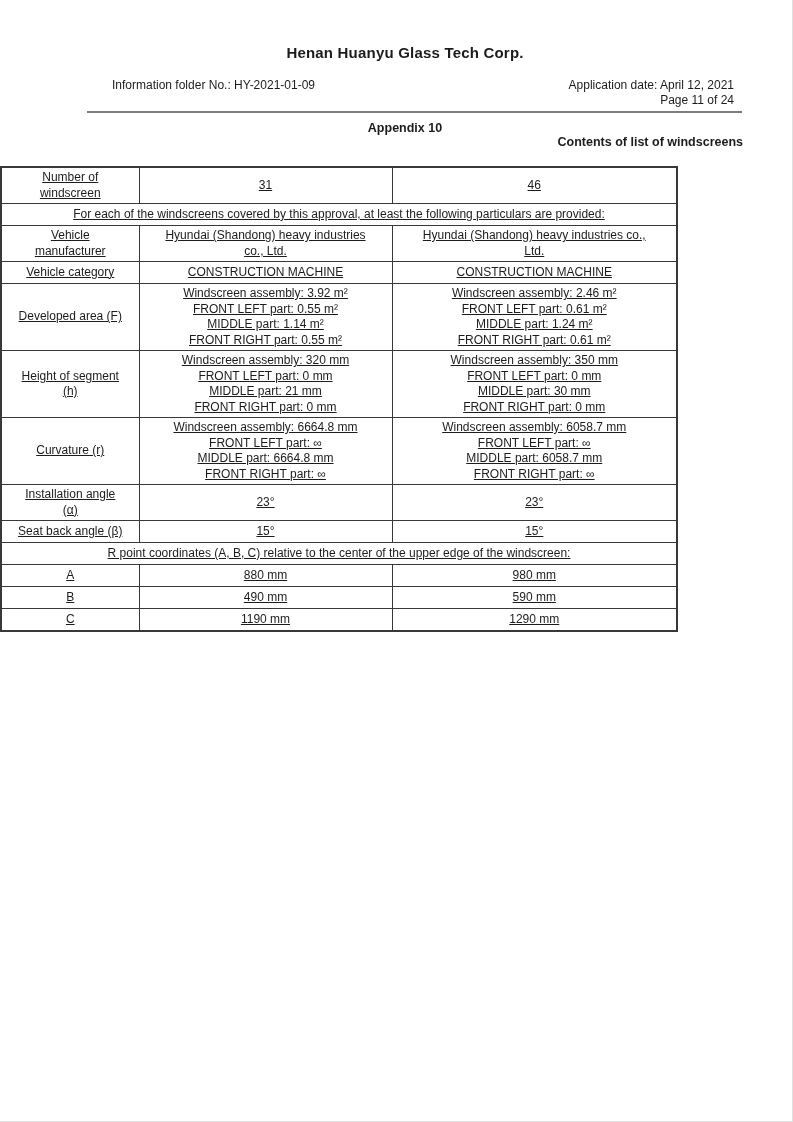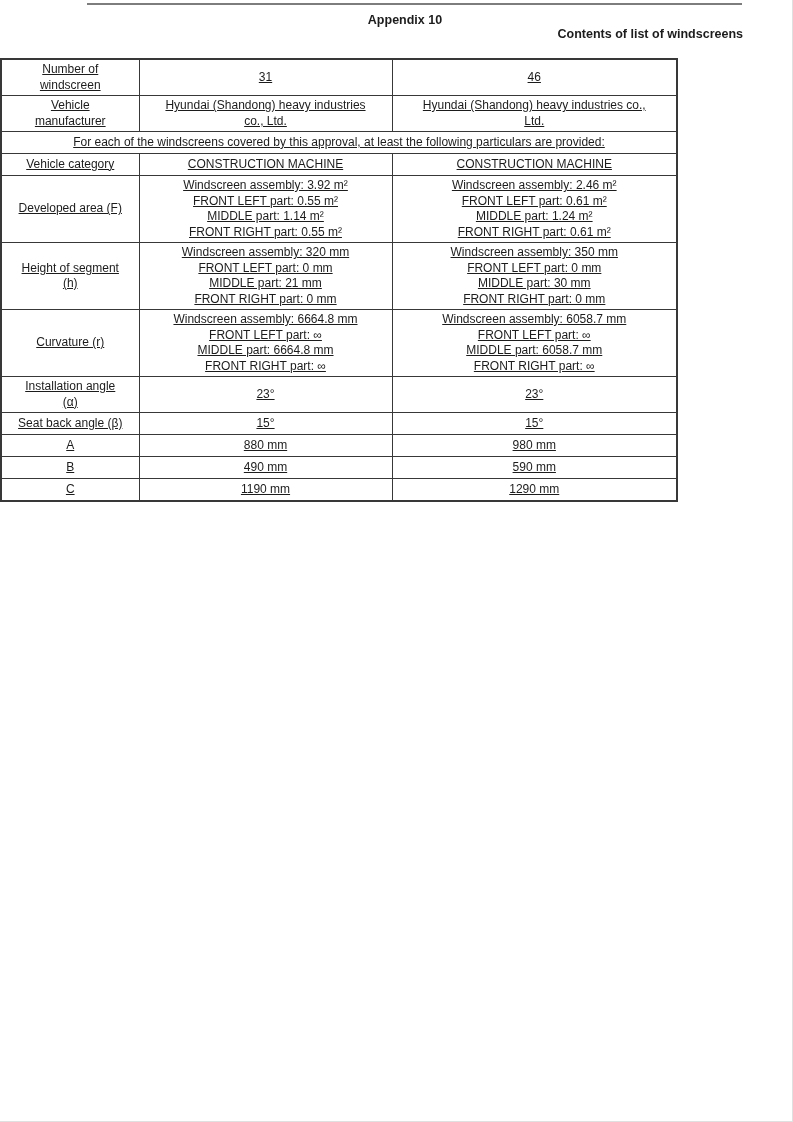--- a/index.html
+++ b/index.html
@@ -72,20 +72,31 @@
   td.full-note {
     text-align: left;
     padding-left: 7px;
   }
 </style>
 </head>
 <body>
 
 <div class="page">
 
+  <div class="content">
+    <div class="company-title">Henan Huanyu Glass Tech Corp.</div>
+
+    <div class="meta-row">
+      <div>Information folder No.: HY-2021-01-09</div>
+      <div class="meta-right">
+        <div>Application date: April 12, 2021</div>
+        <div>Page 11 of 24</div>
+      </div>
+    </div>
+  </div>
 
   <div class="rule"></div>
 
   <div class="content">
     <div class="appendix-title">Appendix 10</div>
     <div class="doc-subtitle">Contents of list of windscreens</div>
   </div>
 
   <table class="spec">
     <colgroup>
@@ -94,29 +105,29 @@
       <col style="width:285px">
     </colgroup>
     <tbody>
       <tr>
         <td>Number of
 windscreen</td>
         <td>31</td>
         <td>46</td>
       </tr>
       <tr>
+        <td class="full-note" colspan="3">For each of the windscreens covered by this approval, at least the following particulars are provided:</td>
+      </tr>
+      <tr>
         <td>Vehicle
 manufacturer</td>
         <td>Hyundai (Shandong) heavy industries
 co., Ltd.</td>
         <td>Hyundai (Shandong) heavy industries co.,
 Ltd.</td>
-      </tr>
-      <tr>
-        <td class="full-note" colspan="3">For each of the windscreens covered by this approval, at least the following particulars are provided:</td>
       </tr>
       <tr>
         <td>Vehicle category</td>
         <td>CONSTRUCTION MACHINE</td>
         <td>CONSTRUCTION MACHINE</td>
       </tr>
       <tr>
         <td>Developed area (F)</td>
         <td>Windscreen assembly: 3.92 m²
 FRONT LEFT part: 0.55 m²
@@ -155,20 +166,23 @@
 (α)</td>
         <td>23°</td>
         <td>23°</td>
       </tr>
       <tr>
         <td>Seat back angle (β)</td>
         <td>15°</td>
         <td>15°</td>
       </tr>
       <tr>
+        <td colspan="3">R point coordinates (A, B, C) relative to the center of the upper edge of the windscreen:</td>
+      </tr>
+      <tr>
         <td>A</td>
         <td>880 mm</td>
         <td>980 mm</td>
       </tr>
       <tr>
         <td>B</td>
         <td>490 mm</td>
         <td>590 mm</td>
       </tr>
       <tr>

